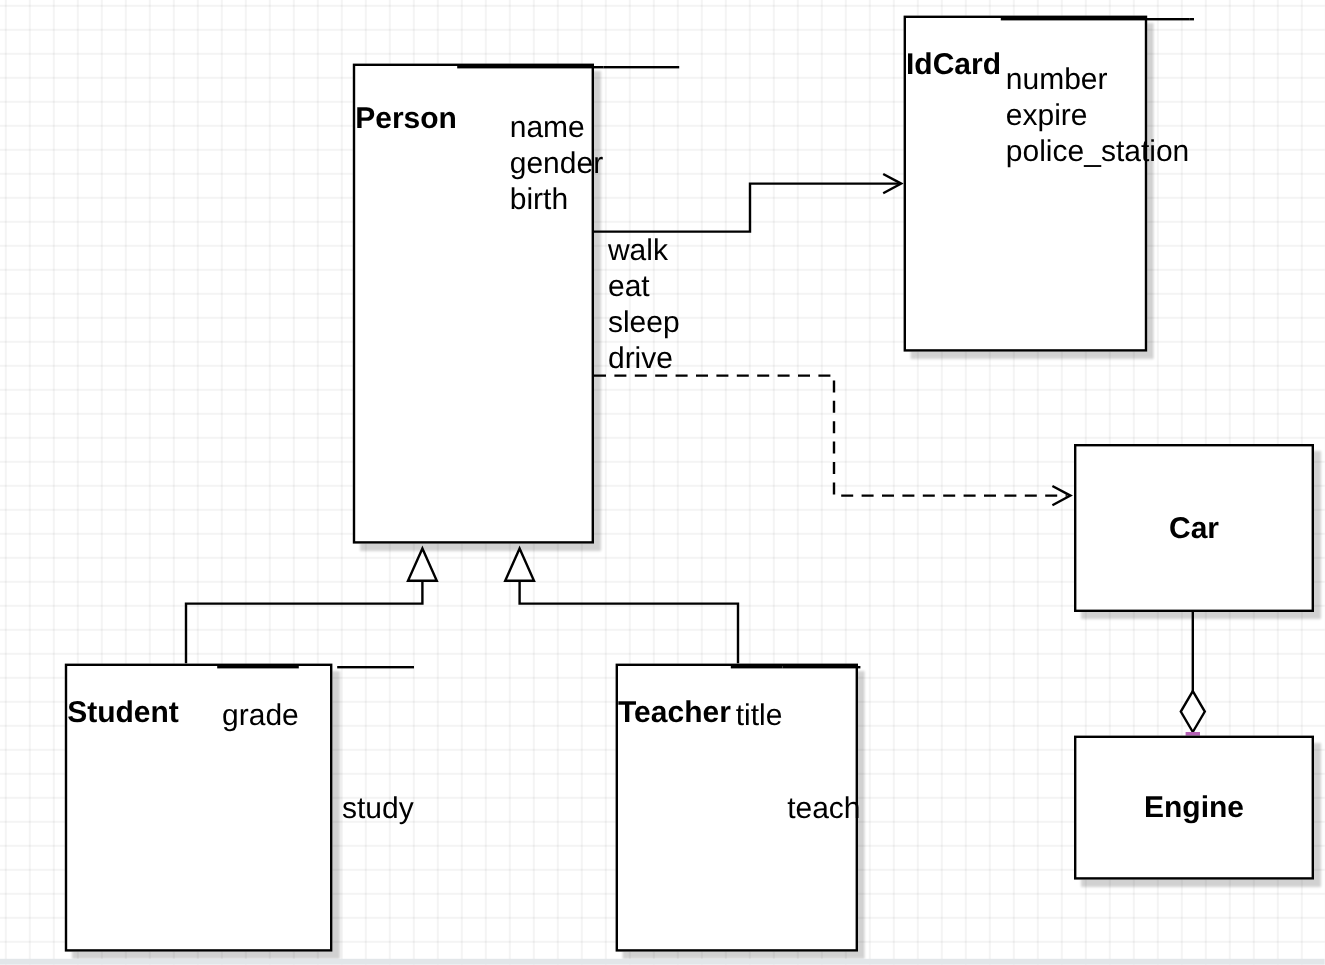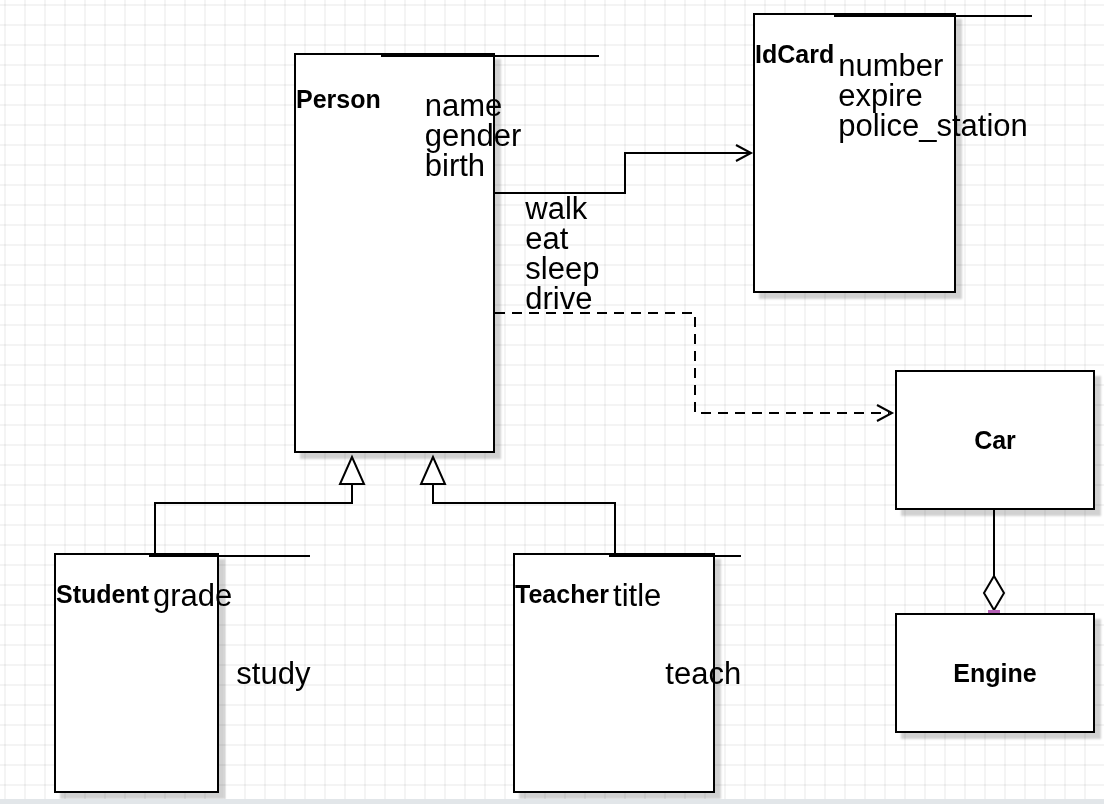--- a/index.html
+++ b/index.html
@@ -43,21 +43,21 @@
     flex: 0 0 auto;
   }
   .uml-title.fill { flex: 1 1 auto; }
   .uml-section {
     box-sizing: border-box;
     border-top: 2px solid #000000;
     display: flex;
     flex-direction: column;
     justify-content: center;
     padding-left: 4px;
-    font-size: 31px;
+    font-size: 25px;
     line-height: 30px;
     color: #000;
     flex: 0 0 auto;
   }
   .uml-section.fill { flex: 1 1 auto; }
   .member { white-space: nowrap; }
   #bottom-strip {
     position: absolute;
     left: 0; bottom: 0;
     width: 1104px; height: 5px;
@@ -125,21 +125,21 @@
   </div>
 
   <div class="uml-class" style="left:895px; top:370px; width:200px; height:140px;">
     <div class="uml-title fill">Car</div>
   </div>
 
   <div class="uml-class" style="left:895px; top:613px; width:200px; height:120px;">
     <div class="uml-title fill">Engine</div>
   </div>
 
-  <div class="uml-class" style="left:54px; top:553px; width:165px; height:240px;">
+  <div class="uml-class" style="left:54px; top:553px; width:223px; height:240px;gap:32px;">
     <div class="uml-title" style="height:78px;">Student</div>
     <div class="uml-section" style="height:80px;">
       <div class="member">grade</div>
     </div>
     <div class="uml-section fill">
       <div class="member">study</div>
     </div>
   </div>
 
   <div class="uml-class" style="left:513px; top:553px; width:202px; height:240px;">

